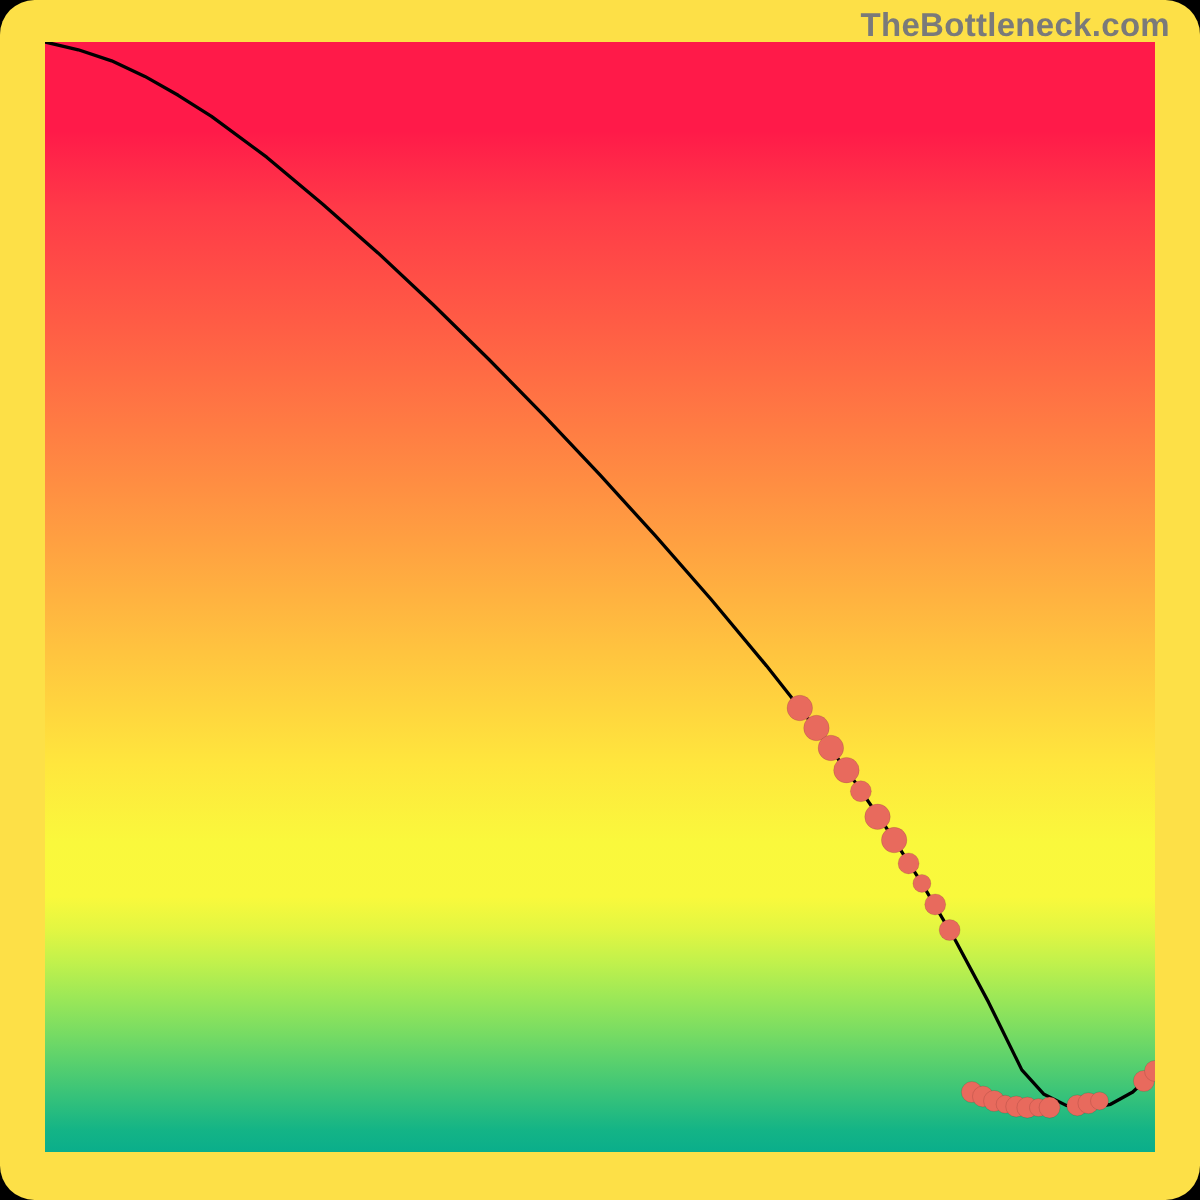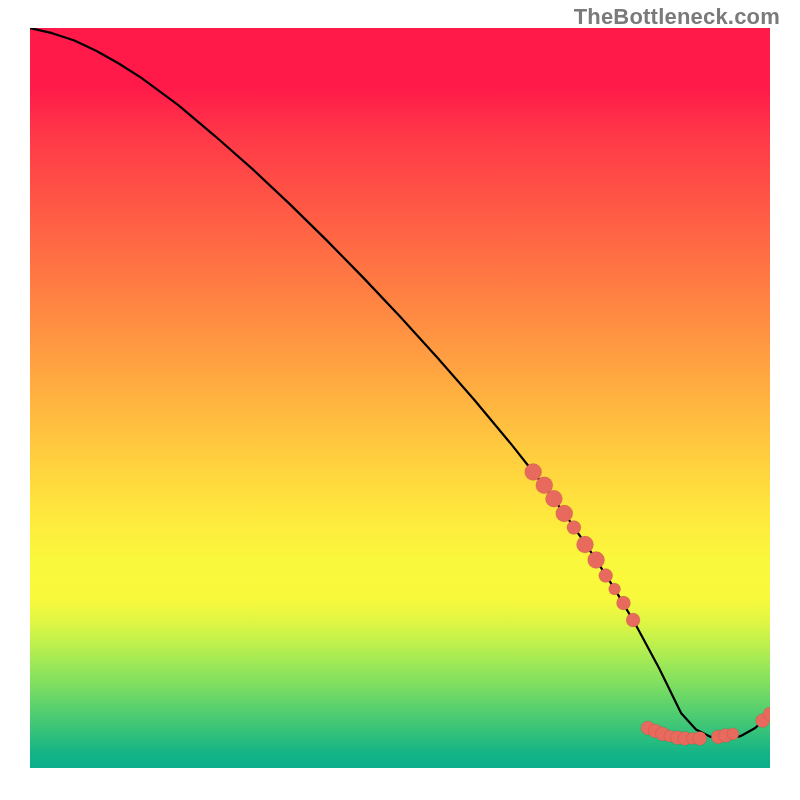--- a/index.html
+++ b/index.html
@@ -1,21 +1,22 @@
 <!DOCTYPE html>
 <html><head>
 <meta charset="utf-8">
 <style>
   * { margin: 0; padding: 0; box-sizing: border-box; }
   html, body { width: 800px; height: 800px; background: #000; overflow: hidden; }
   .wrap {
     position: relative;
     width: 800px;
     height: 800px;
-    background: #ffffff;
+    background: #fde047;
+    border-radius: 23px;
   }
   .watermark {
     position: absolute;
     top: 4px;
     right: 20px;
     font-family: Arial, Helvetica, sans-serif;
     font-size: 22px;
     font-weight: 600;
     color: #7a7a7a;
     letter-spacing: 0.2px;

